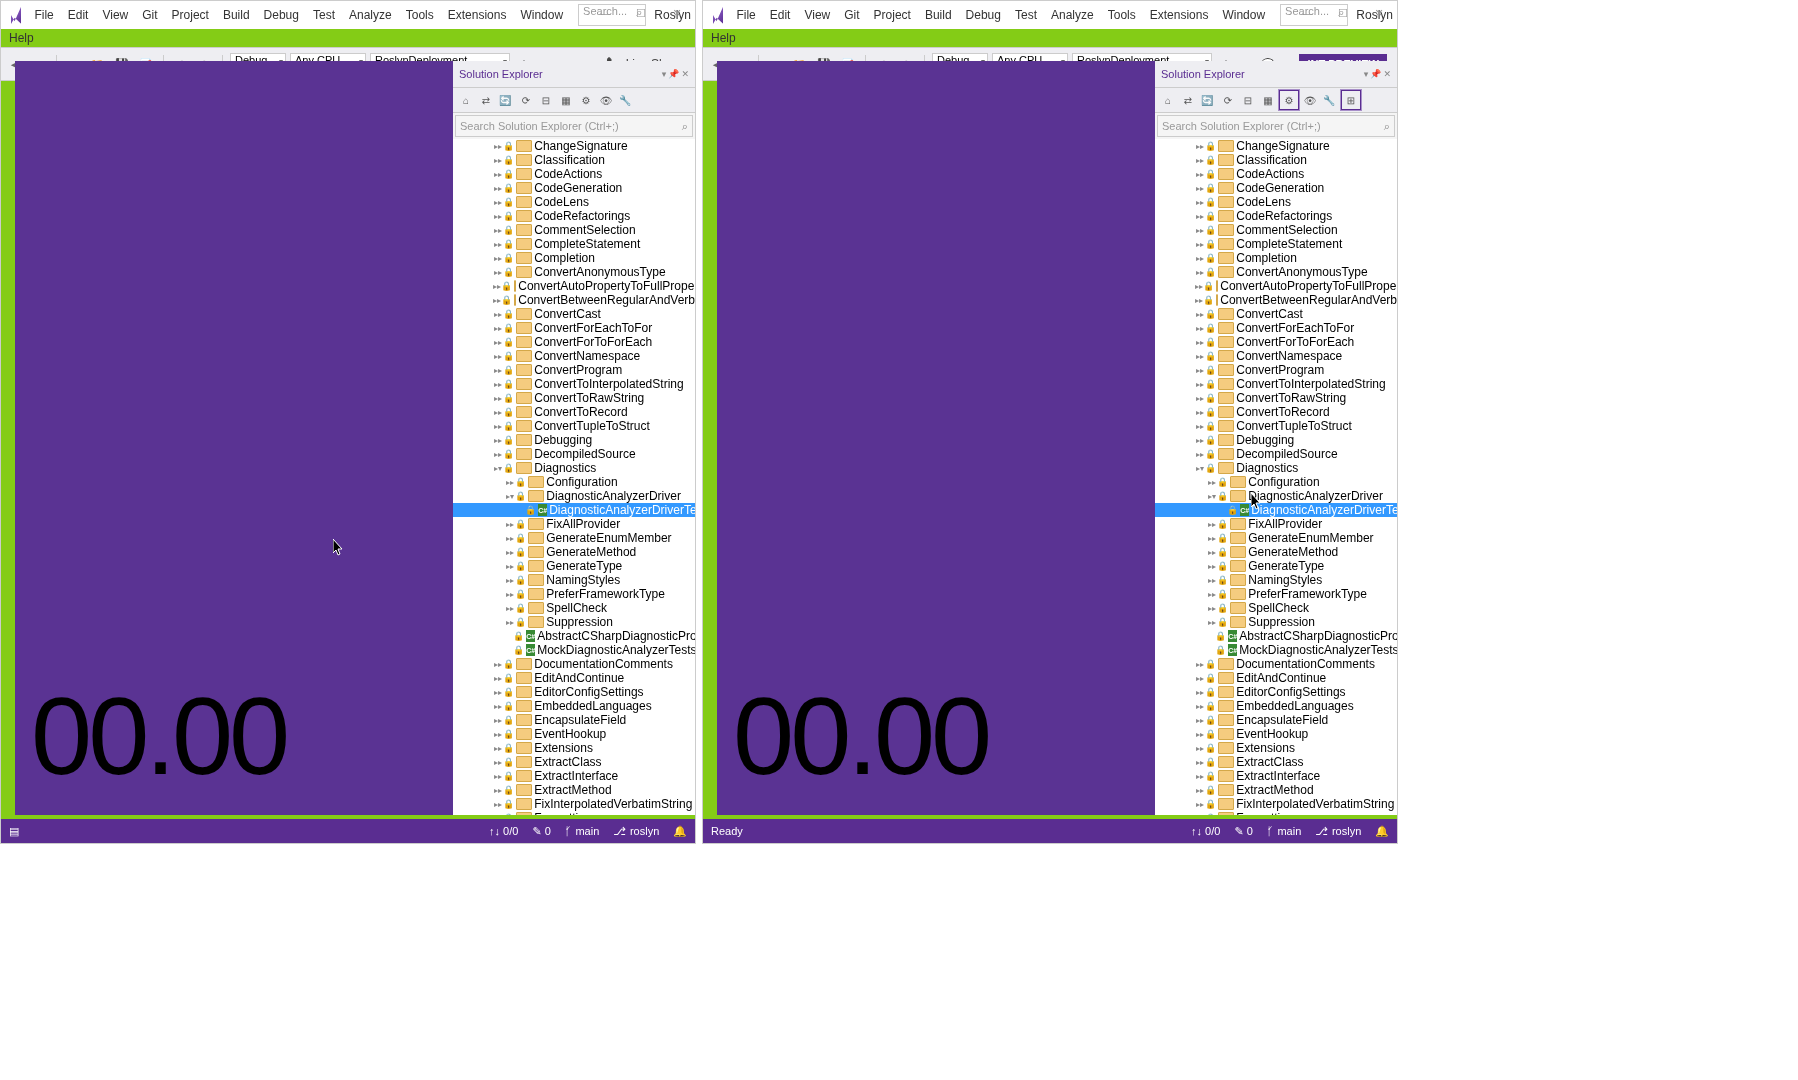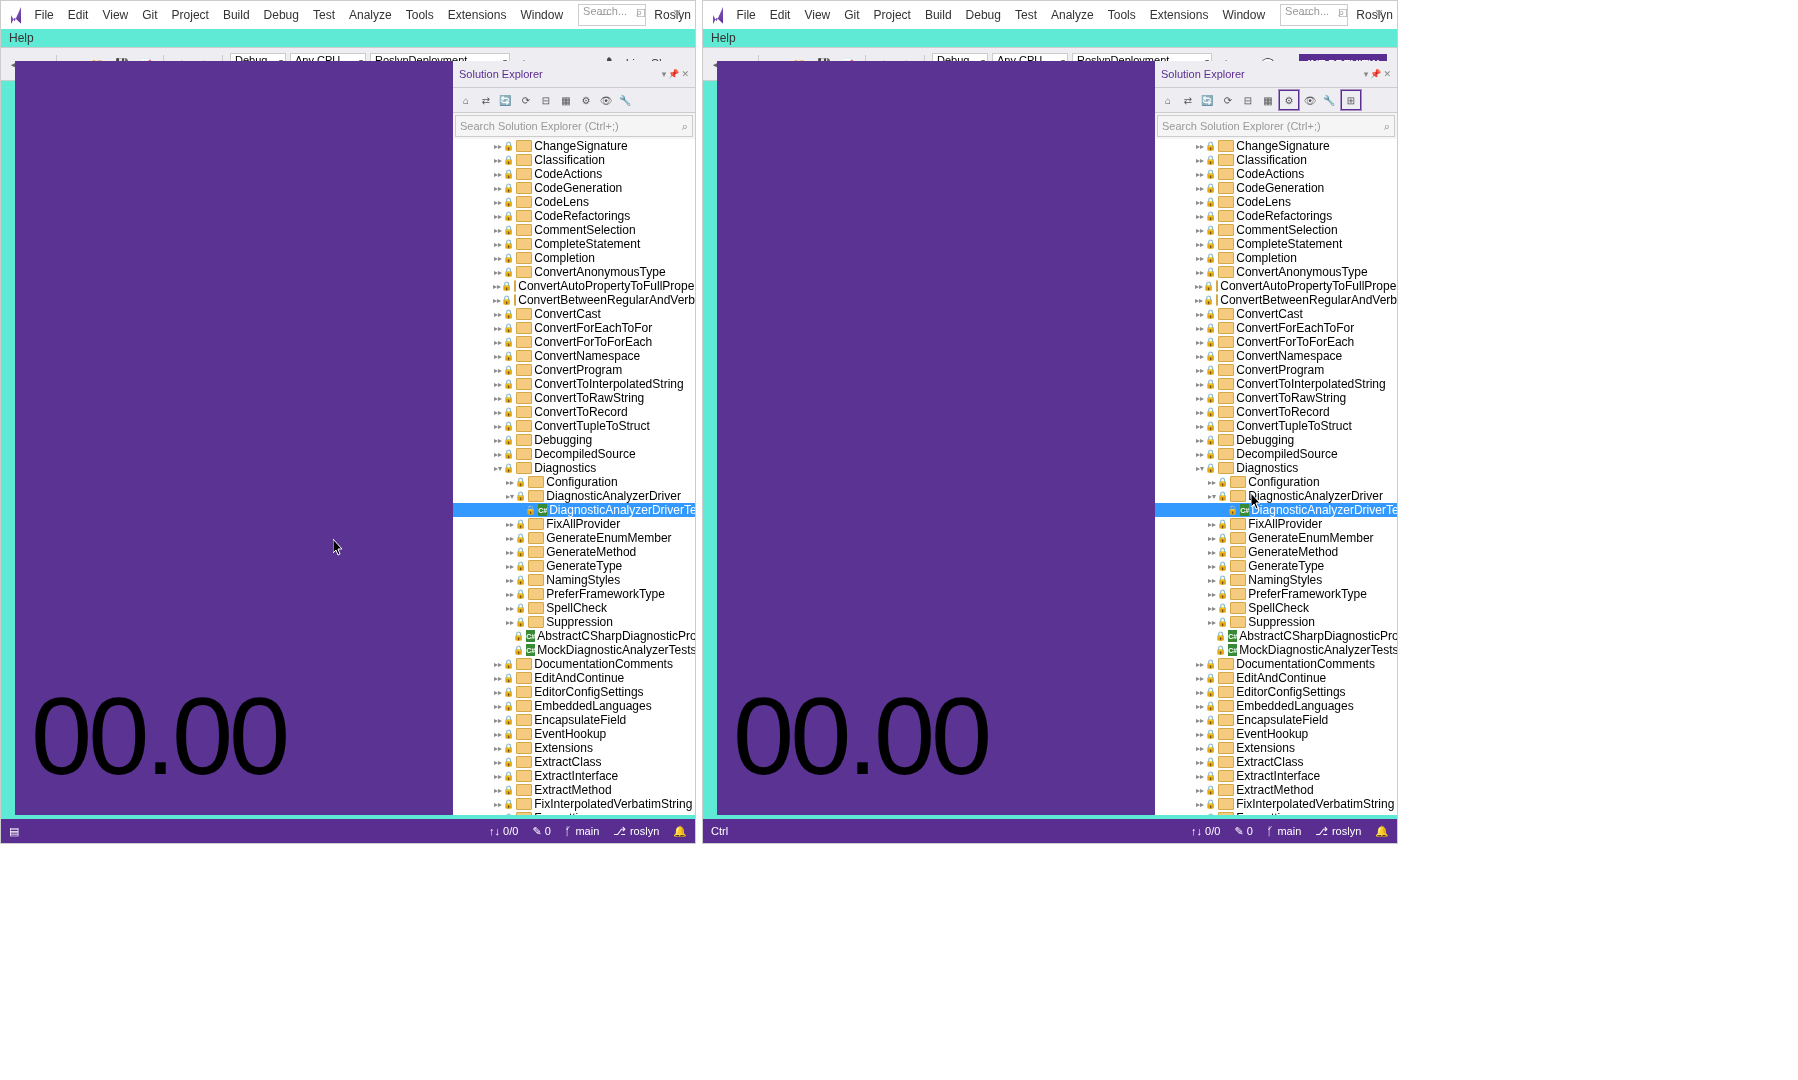--- a/index.html
+++ b/index.html
@@ -1,16 +1,16 @@
 <!DOCTYPE html>
 <html><head>
 <meta charset="utf-8">
 <style>
 body{margin:0;padding:0;font-family:'Segoe UI',Tahoma,sans-serif;font-size:12px;background:#fff;overflow:hidden;width:1798px;height:1080px}
-.pane{position:absolute;top:0;height:844px;background:#5eead4;border:1px solid #ccc;box-sizing:border-box}
+.pane{position:absolute;top:0;height:844px;background:#84cc16;border:1px solid #ccc;box-sizing:border-box}
 .pane-left{left:0;width:696px}
 .pane-right{left:702px;width:696px}
 .titlebar{height:28px;background:#fff;display:flex;align-items:center;padding:0 4px;position:relative}
 .vs-logo{width:18px;height:18px;background:linear-gradient(135deg,#9b6dd7 0%,#5a2d91 100%);margin:0 6px;clip-path:polygon(0% 50%,35% 85%,100% 0%,100% 100%,35% 65%,0% 100%)}
 .menu-item{padding:3px 7px;cursor:pointer;color:#333}
 .search-box{width:80px;height:20px;border:1px solid #ccc;padding:0 16px 0 4px;font-size:11px;color:#999;margin-left:8px;position:relative}
 .search-box::after{content:"⌕";position:absolute;right:3px;top:1px;color:#888}
 .app-name{margin-left:8px;color:#333}
 .win-controls{position:absolute;right:0;top:0;display:flex}
 .win-btn{width:36px;height:24px;display:flex;align-items:center;justify-content:center;color:#999;cursor:pointer;font-size:11px}
@@ -799,21 +799,21 @@
         </div>
         <div class="tree-item" style="padding-left: 40px;">
           <span class="exp">▸</span>
           <span class="lock">🔒</span>
           <span class="folder-icon"></span>
           <span>Formatting</span>
         </div>
       </div>
   </div>
   <div class="statusbar">
-    <span class="sb-item">Ctrl</span>
+    <span class="sb-item">Ready</span>
     <div class="sb-right">
       <span class="sb-item">↑↓ 0/0</span>
       <span class="sb-item">✎ 0</span>
       <span class="sb-item">ᚶ <span>main</span></span>
       <span class="sb-item">⎇ <span>roslyn</span></span>
       <span class="sb-item">🔔</span>
     </div>
   </div>
   <div class="cursor-arrow" style="left:548px;top:492px">
    <svg viewBox="0 0 12 18">

